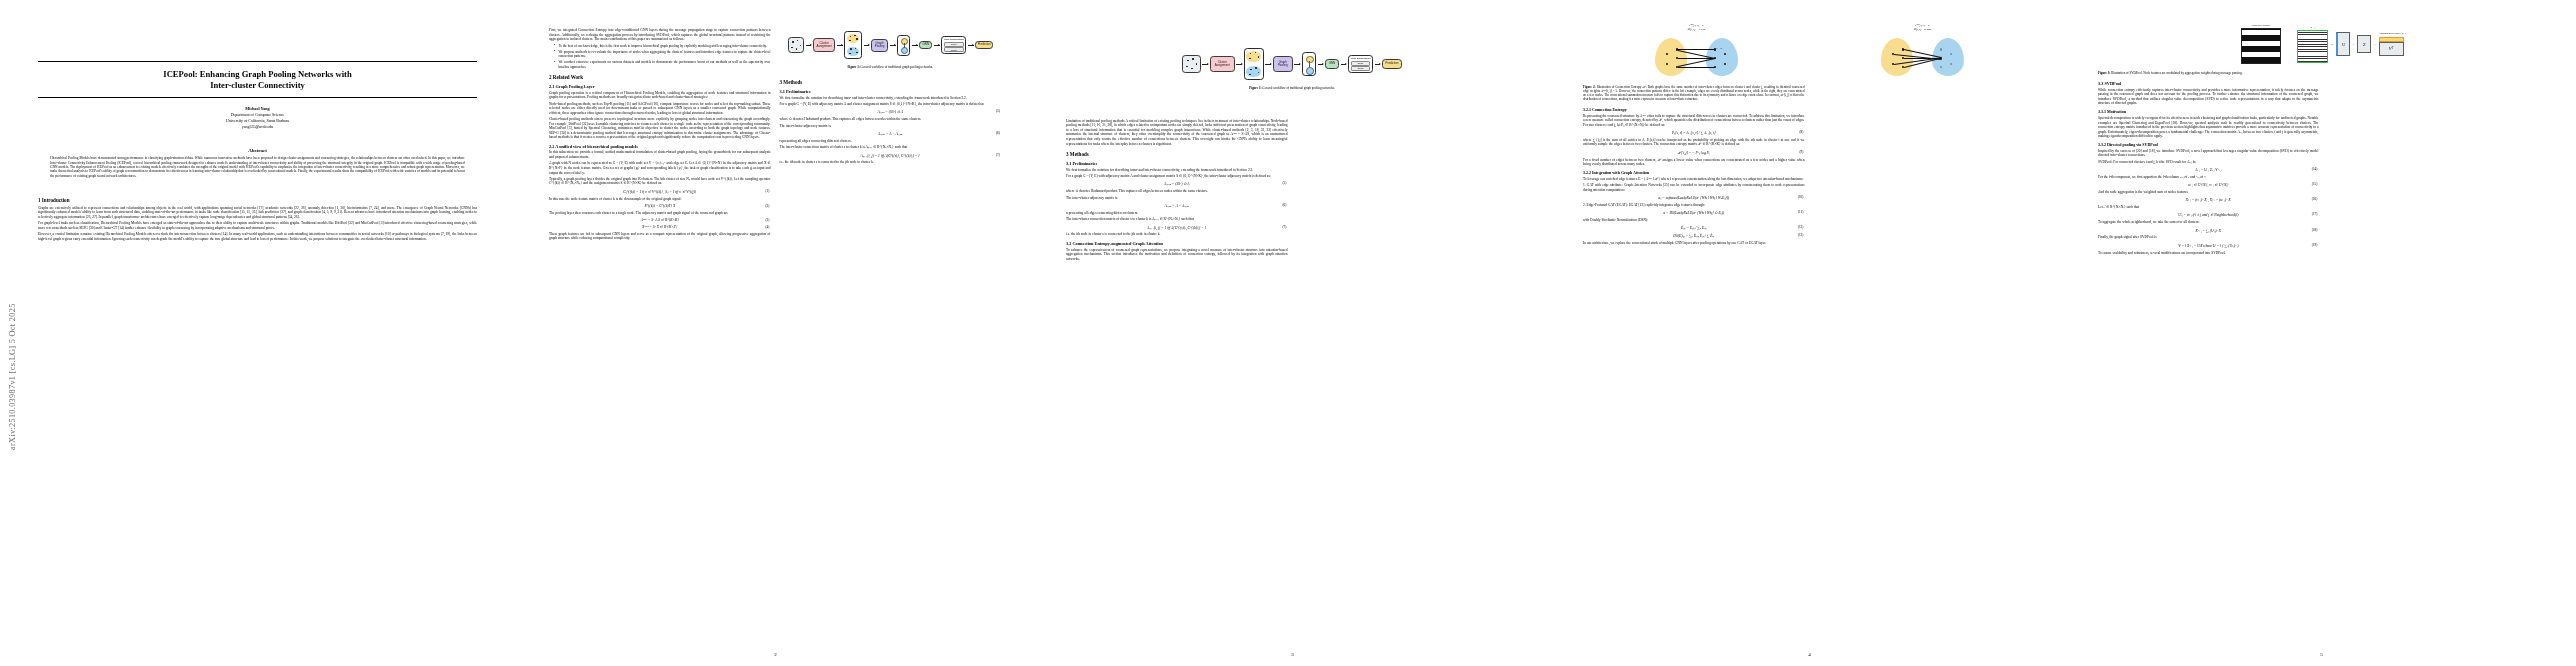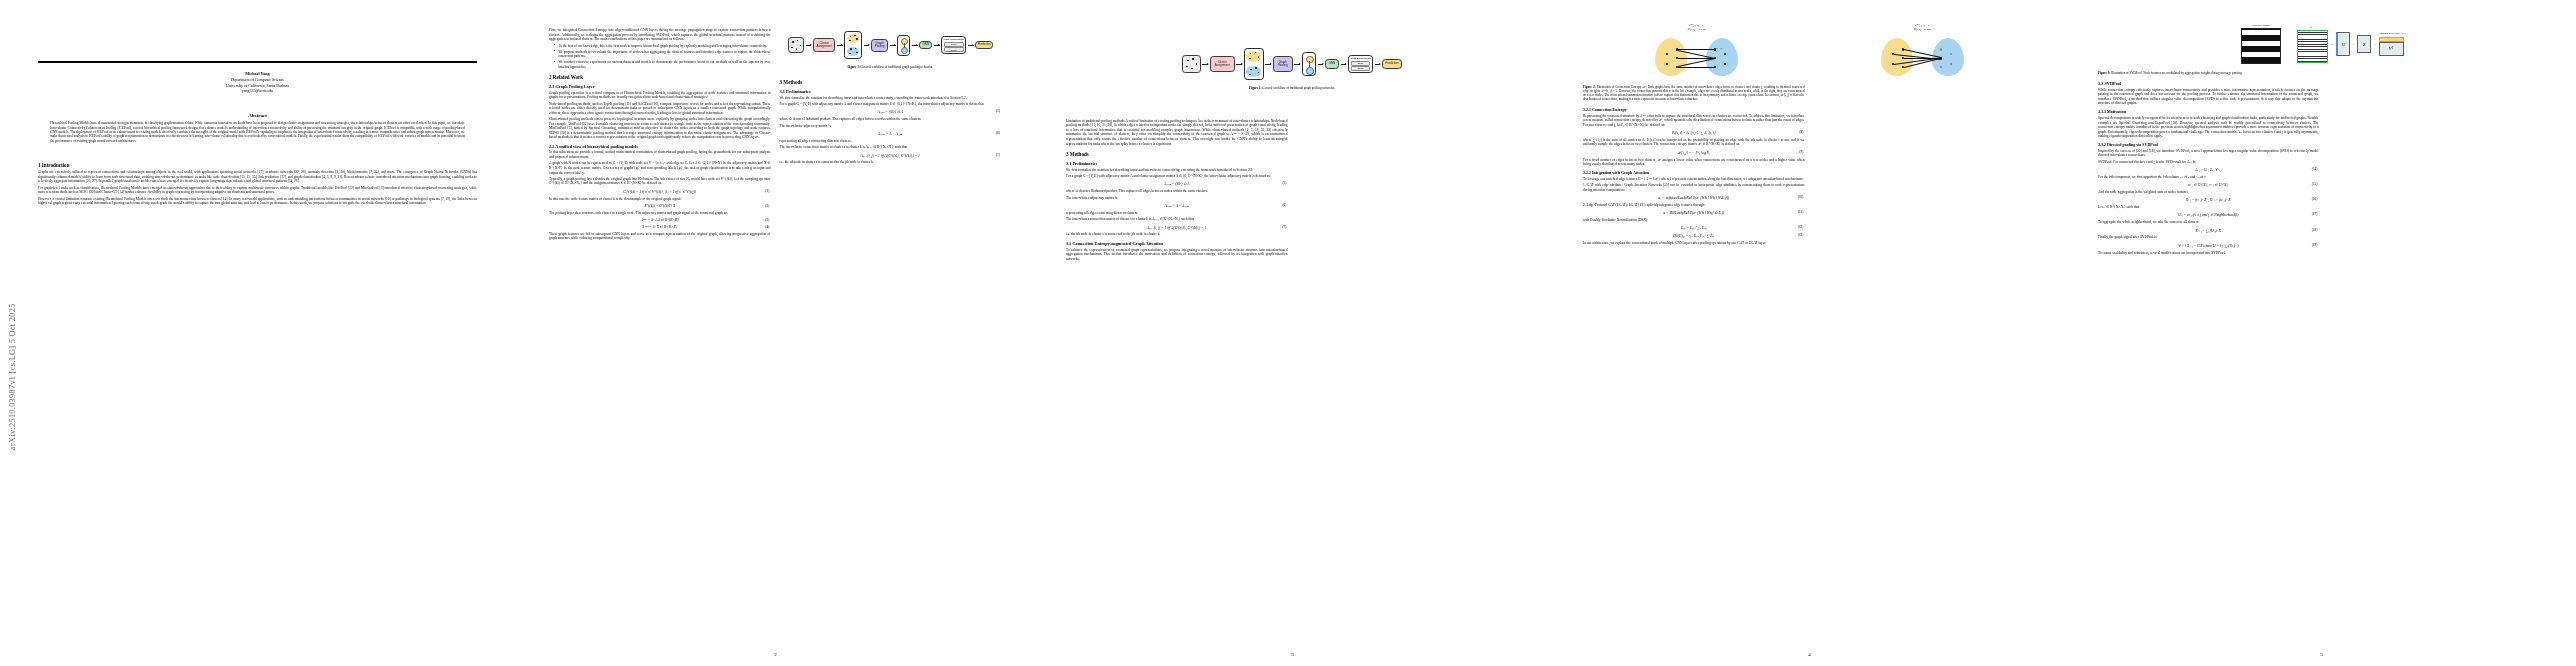--- a/index.html
+++ b/index.html
@@ -91,20 +91,24 @@
 </head>
 <body>
 
 <div id="sheet">
 
   <div class="page" id="p1" style="left:0;width:517px;">
     <div id="arxiv-stamp">arXiv:2510.03987v1  [cs.LG]  5 Oct 2025</div>
 
     <div style="position:absolute;left:38px;top:61px;width:439px;">
       <div class="rule"></div>
+      <div class="title" style="padding:6.7px 16.7px 5.6px;">
+        <div>ICEPool: Enhancing Graph Pooling Networks with</div>
+        <div>Inter-cluster Connectivity</div>
+      </div>
       <div class="rule-thin"></div>
 
       <div class="authors">
         <div class="nm">Michael Yang</div>
         <div>Department of Computer Science</div>
         <div>University of California, Santa Barbara</div>
         <div>yang335@ucsb.edu</div>
       </div>
 
       <div class="sec-center" style="margin-top:19px;">Abstract</div>

